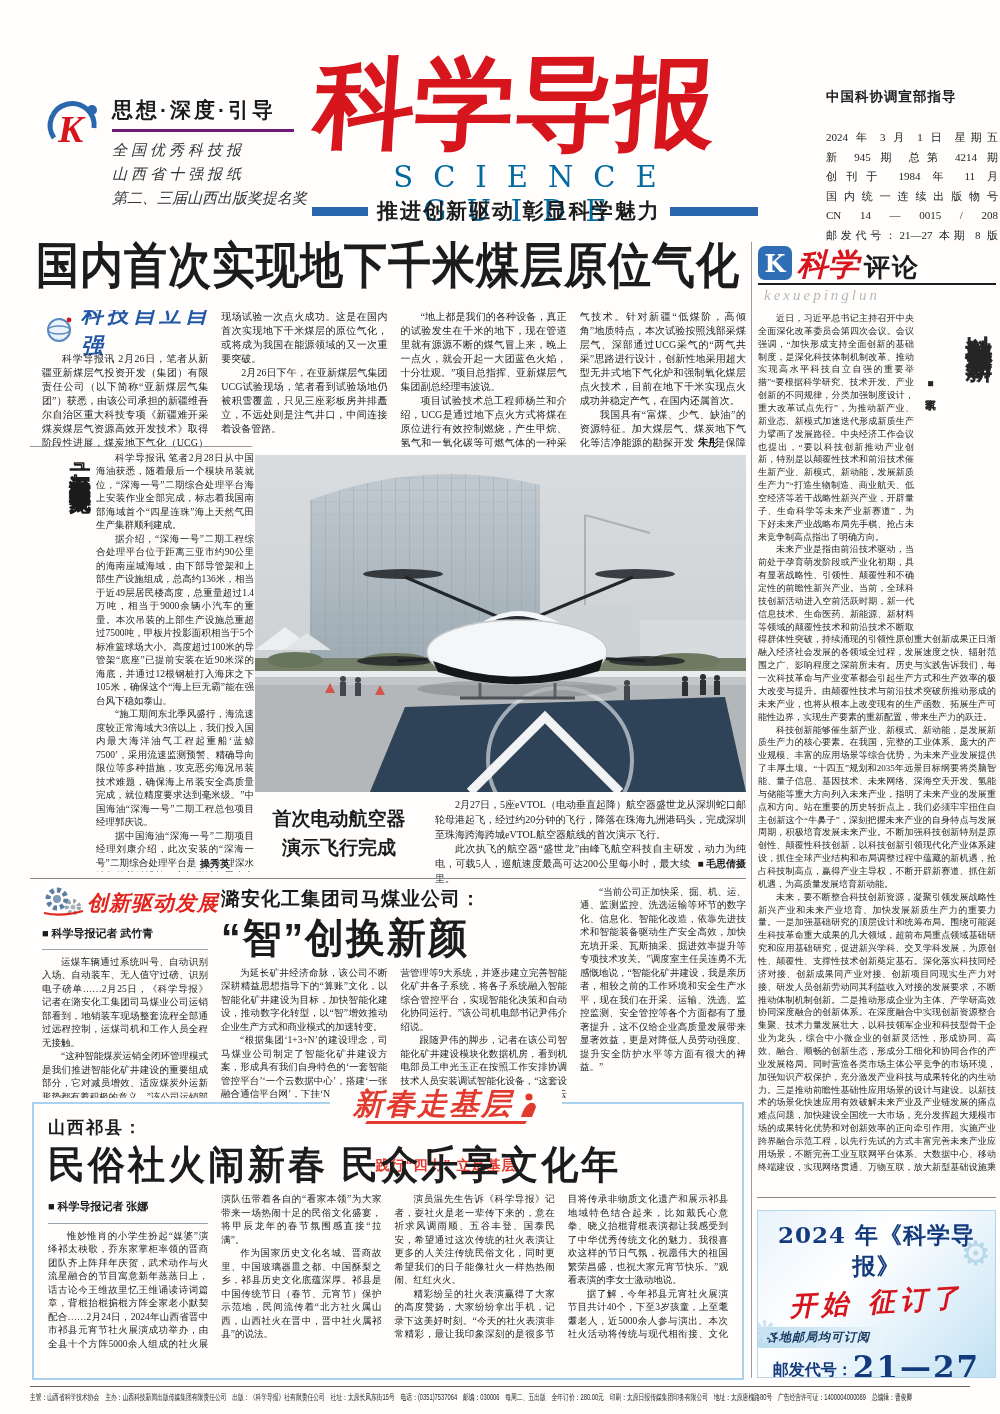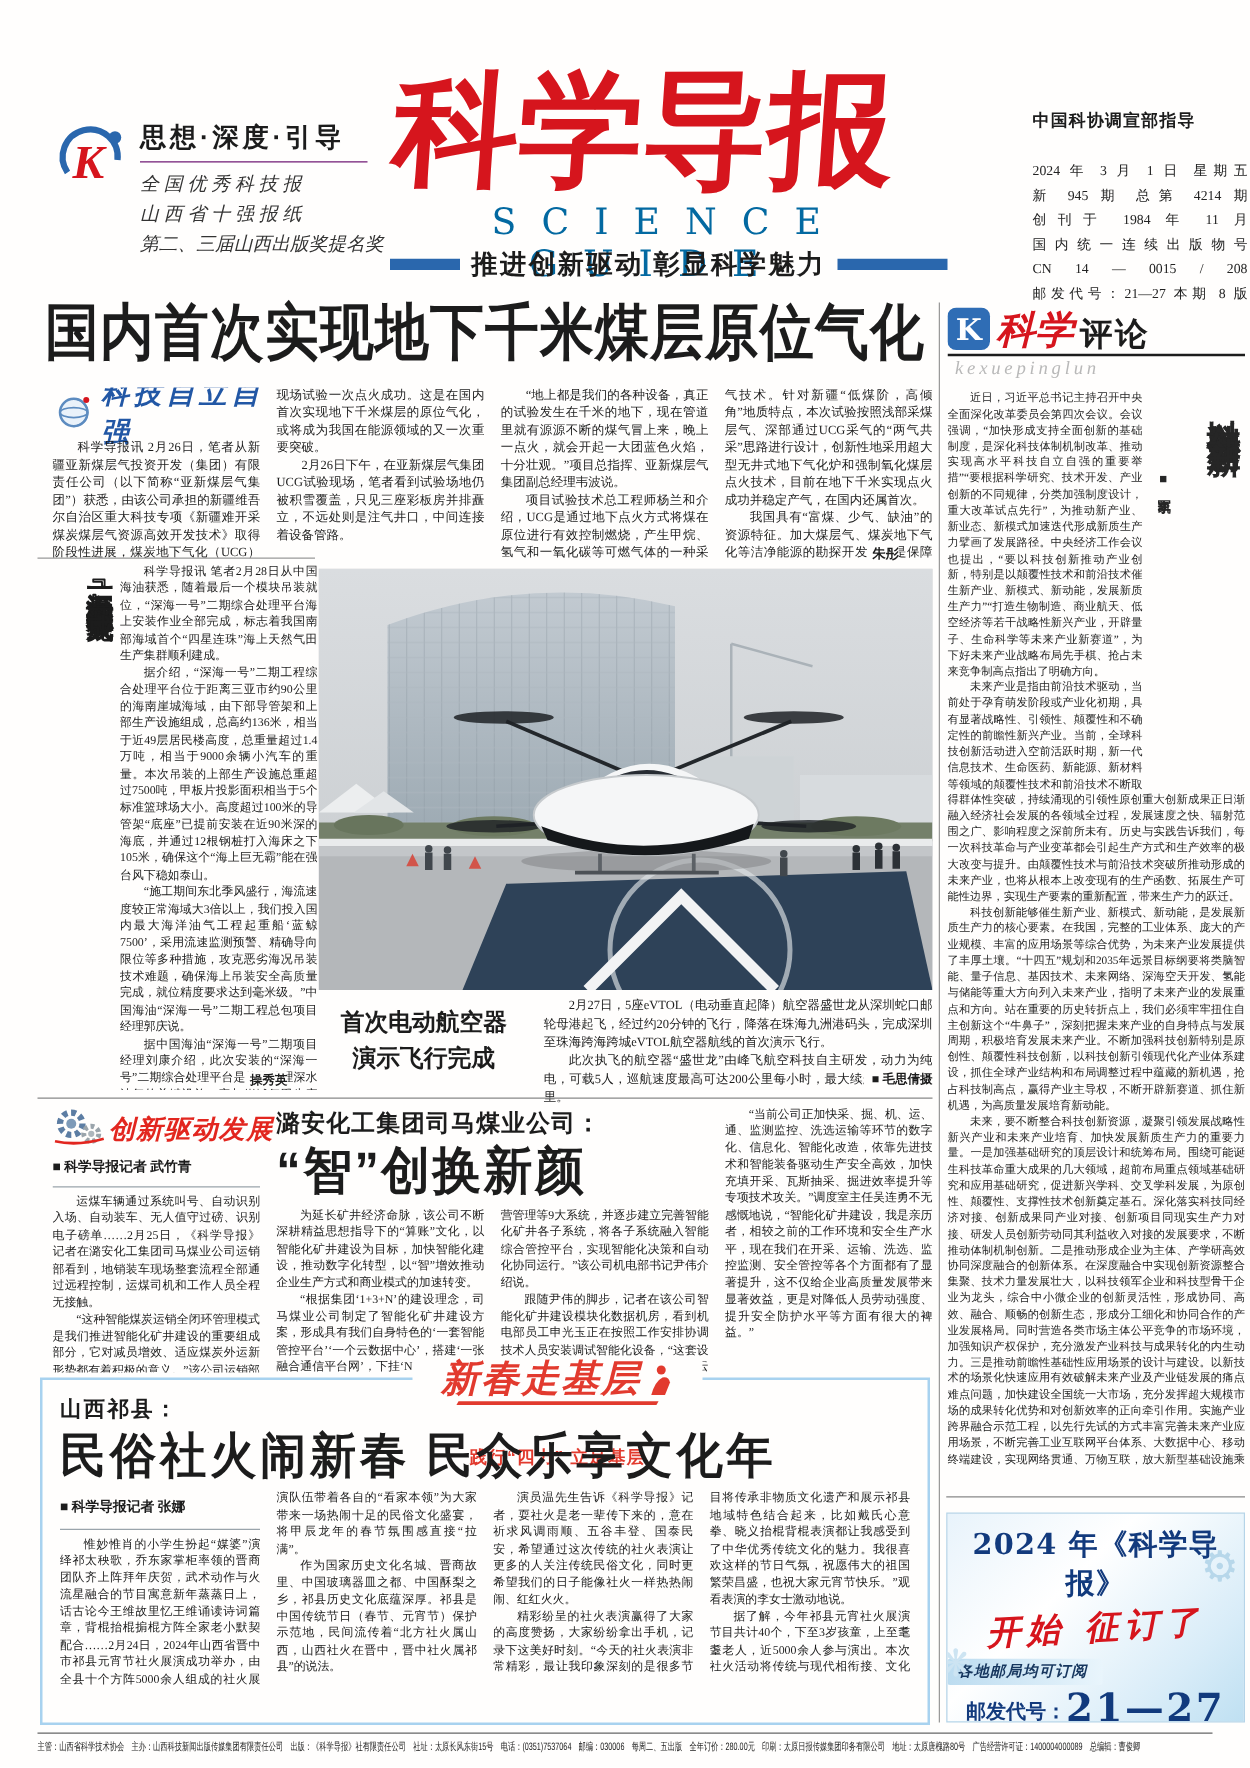--- a/index.html
+++ b/index.html
@@ -4,21 +4,21 @@
 <style>
   html,body{margin:0;padding:0;background:#ffffff;}
   .page{position:relative;width:1000px;height:1414px;margin:0 auto;background:#fffefd;
         font-family:"Liberation Serif","DejaVu Serif",serif;color:#1c1c1c;overflow:hidden;}
   .sans{font-family:"Liberation Sans","DejaVu Sans",sans-serif;}
 
   
   .header-logo{position:absolute;left:42px;top:96px;width:270px;}
   .logo-mark{float:left;width:60px;height:62px;}
   .logo-txt{margin-left:70px;}
-  .slogan{font-size:21px;letter-spacing:3px;font-weight:600;border-bottom:1px solid #701a75;
+  .slogan{font-size:21px;letter-spacing:3px;font-weight:600;border-bottom:3px solid #701a75;
           padding-bottom:5px;margin-bottom:6px;width:182px;font-family:"Liberation Sans",sans-serif;}
   .honors .honor{font-size:15px;line-height:1.6;color:#333;font-style:italic;}
   .honors .honor:nth-child(1),.honors .honor:nth-child(2){letter-spacing:4px;}
   .masthead-title{position:absolute;left:278px;top:48px;width:474px;text-align:center;
      font-size:100px;line-height:1.1;font-weight:900;color:#d6151d;transform:skewX(-4deg);
      font-family:"DejaVu Serif",serif;}
   .masthead-en{position:absolute;left:300px;top:160px;width:450px;text-align:center;font-size:29px;
      color:#0369a1;letter-spacing:20px;text-indent:20px;font-family:"DejaVu Serif",serif;}
   .pub-info{position:absolute;left:826px;top:88px;width:172px;}
   .pub-guidance{font-size:13.5px;font-weight:bold;letter-spacing:1px;margin-bottom:22px;}

